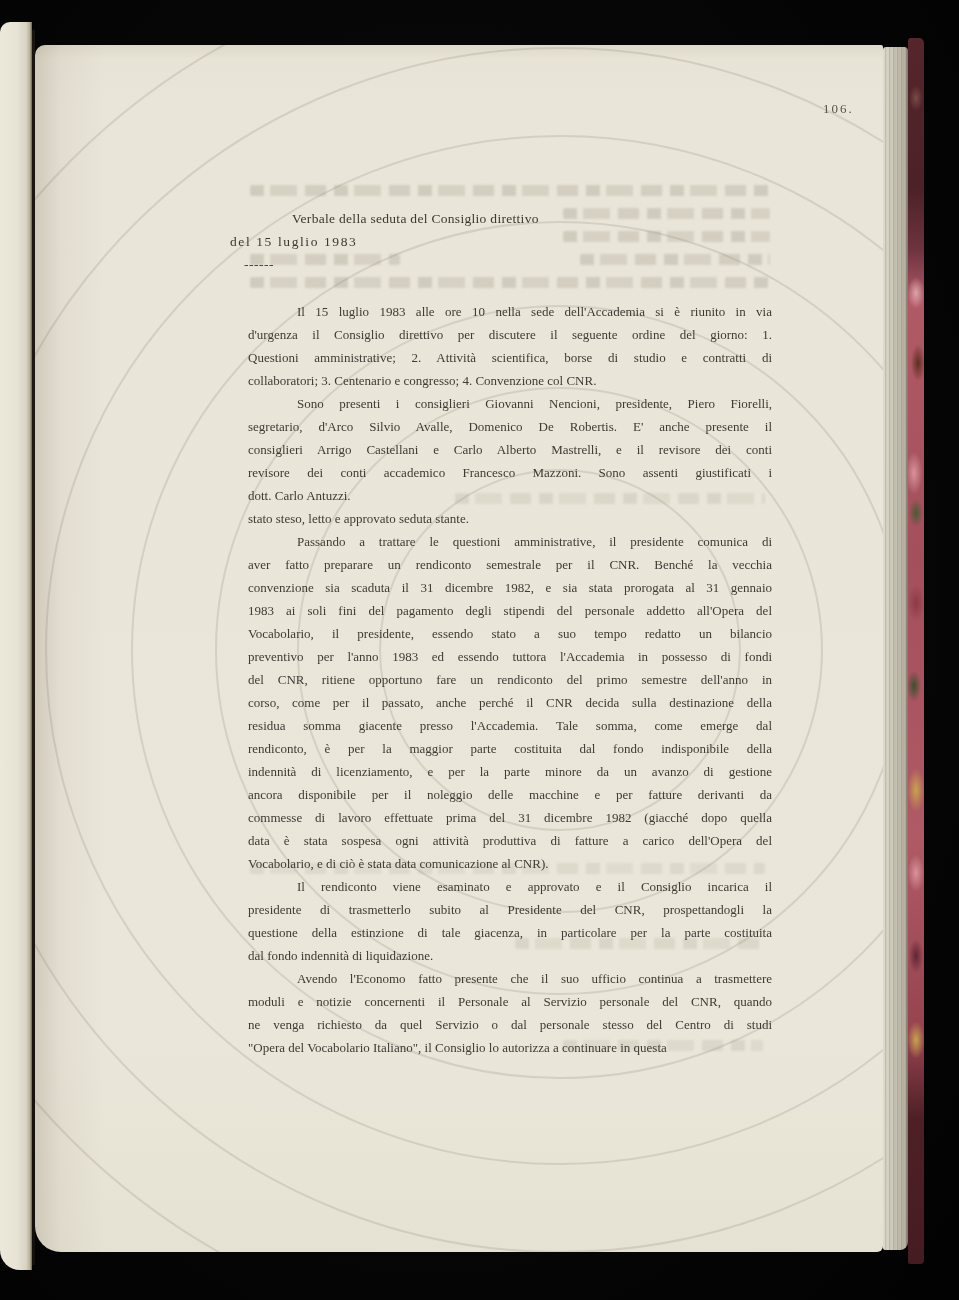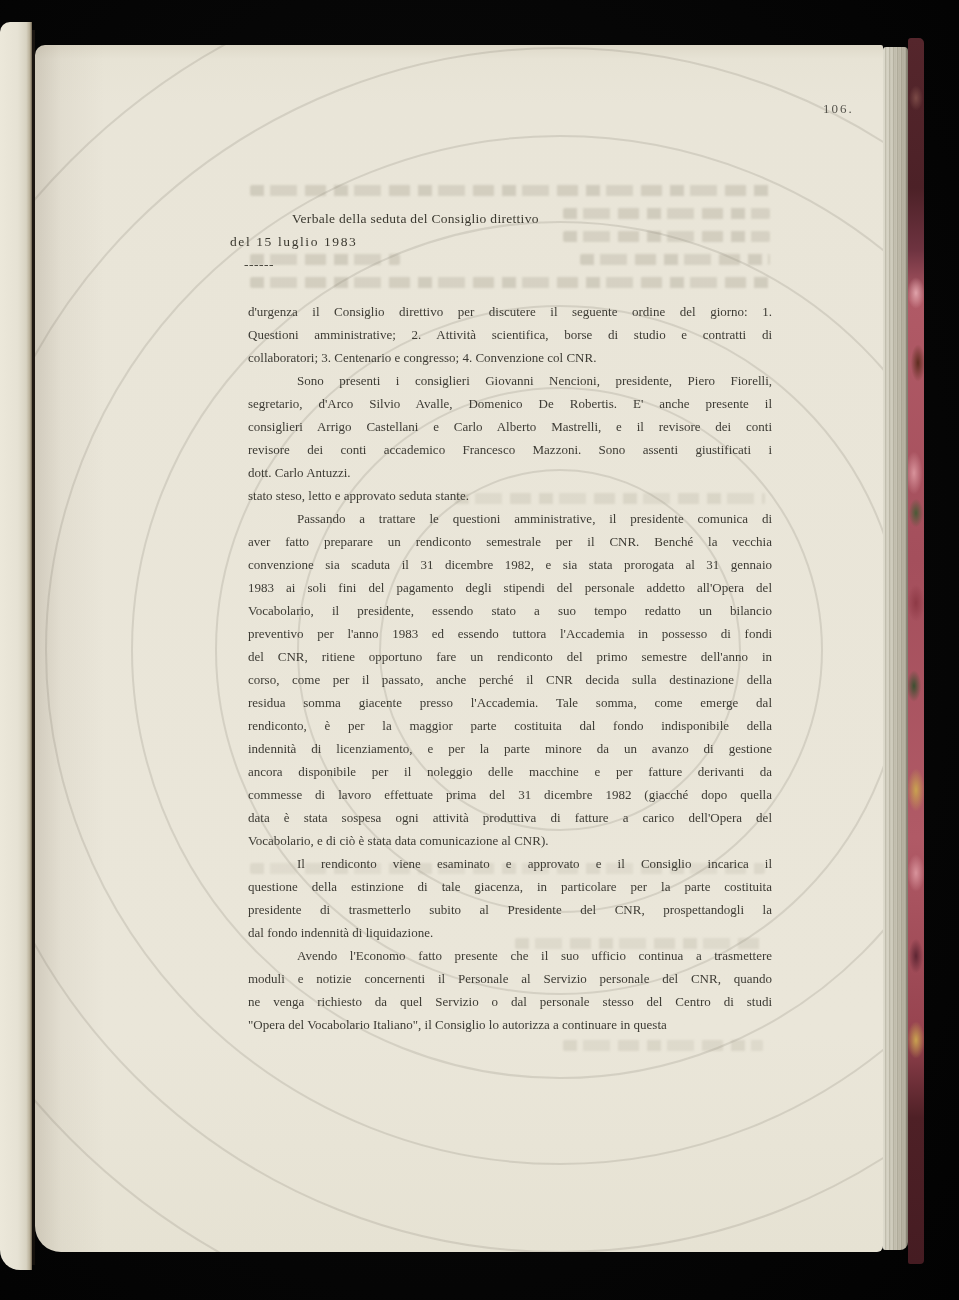--- a/index.html
+++ b/index.html
@@ -112,20 +112,21 @@
   <div class="page-number">106.</div>
 
   <div class="heading">
     <div class="h-line h1">Verbale della seduta del Consiglio direttivo</div>
     <div class="h-line h2">del 15 luglio 1983</div>
     <div class="h-line sep">------</div>
   </div>
 
   <div class="document-body">
       <div>
+        <div class="tline first">Il 15 luglio 1983 alle ore 10 nella sede dell'Accademia si è riunito in via</div>
         <div class="tline">d'urgenza il Consiglio direttivo per discutere il seguente ordine del giorno: 1.</div>
         <div class="tline">Questioni amministrative; 2. Attività scientifica, borse di studio e contratti di</div>
         <div class="tline last">collaboratori; 3. Centenario e congresso; 4. Convenzione col CNR.</div>
       </div>
       <div>
         <div class="tline first">Sono presenti i consiglieri Giovanni Nencioni, presidente, Piero Fiorelli,</div>
         <div class="tline">segretario, d'Arco Silvio Avalle, Domenico De Robertis. E' anche presente il</div>
         <div class="tline">consiglieri Arrigo Castellani e Carlo Alberto Mastrelli, e il revisore dei conti</div>
         <div class="tline">revisore dei conti accademico Francesco Mazzoni. Sono assenti giustificati i</div>
         <div class="tline last">dott. Carlo Antuzzi.</div>
@@ -145,22 +146,22 @@
         <div class="tline">residua somma giacente presso l'Accademia. Tale somma, come emerge dal</div>
         <div class="tline">rendiconto, è per la maggior parte costituita dal fondo indisponibile della</div>
         <div class="tline">indennità di licenziamento, e per la parte minore da un avanzo di gestione</div>
         <div class="tline">ancora disponibile per il noleggio delle macchine e per fatture derivanti da</div>
         <div class="tline">commesse di lavoro effettuate prima del 31 dicembre 1982 (giacché dopo quella</div>
         <div class="tline">data è stata sospesa ogni attività produttiva di fatture a carico dell'Opera del</div>
         <div class="tline last">Vocabolario, e di ciò è stata data comunicazione al CNR).</div>
       </div>
       <div>
         <div class="tline first">Il rendiconto viene esaminato e approvato e il Consiglio incarica il</div>
+        <div class="tline">presidente di trasmetterlo subito al Presidente del CNR, prospettandogli la</div>
         <div class="tline">questione della estinzione di tale giacenza, in particolare per la parte costituita</div>
-        <div class="tline">presidente di trasmetterlo subito al Presidente del CNR, prospettandogli la</div>
         <div class="tline last">dal fondo indennità di liquidazione.</div>
       </div>
       <div>
         <div class="tline first">Avendo l'Economo fatto presente che il suo ufficio continua a trasmettere</div>
         <div class="tline">moduli e notizie concernenti il Personale al Servizio personale del CNR, quando</div>
         <div class="tline">ne venga richiesto da quel Servizio o dal personale stesso del Centro di studi</div>
         <div class="tline last">"Opera del Vocabolario Italiano", il Consiglio lo autorizza a continuare in questa</div>
       </div>
     </div>
 

